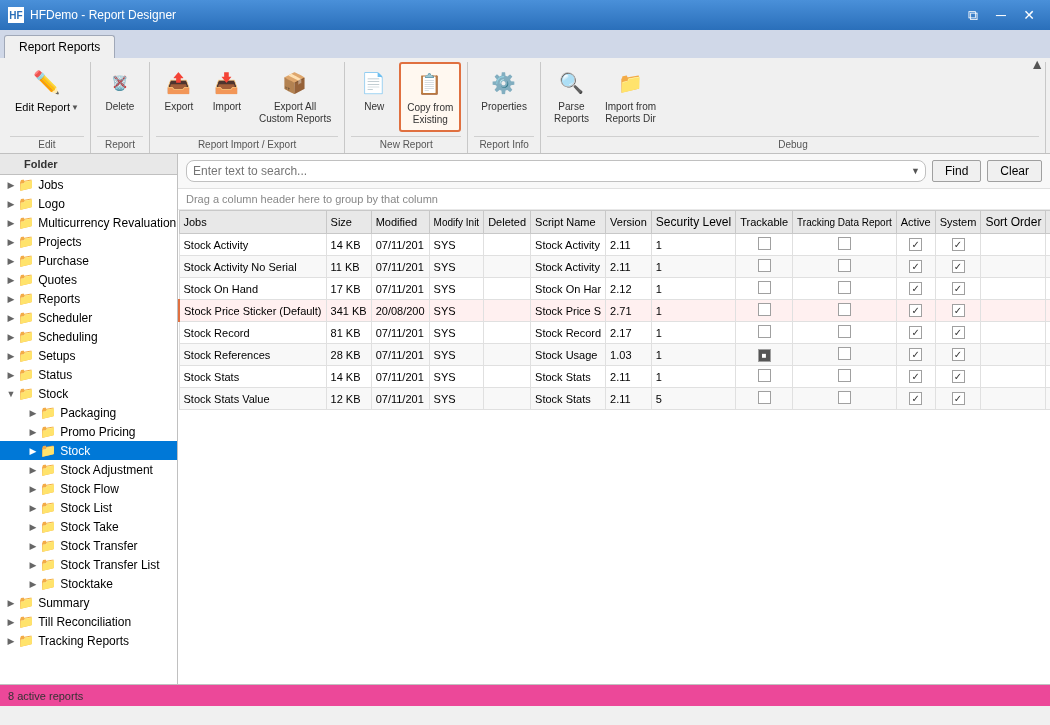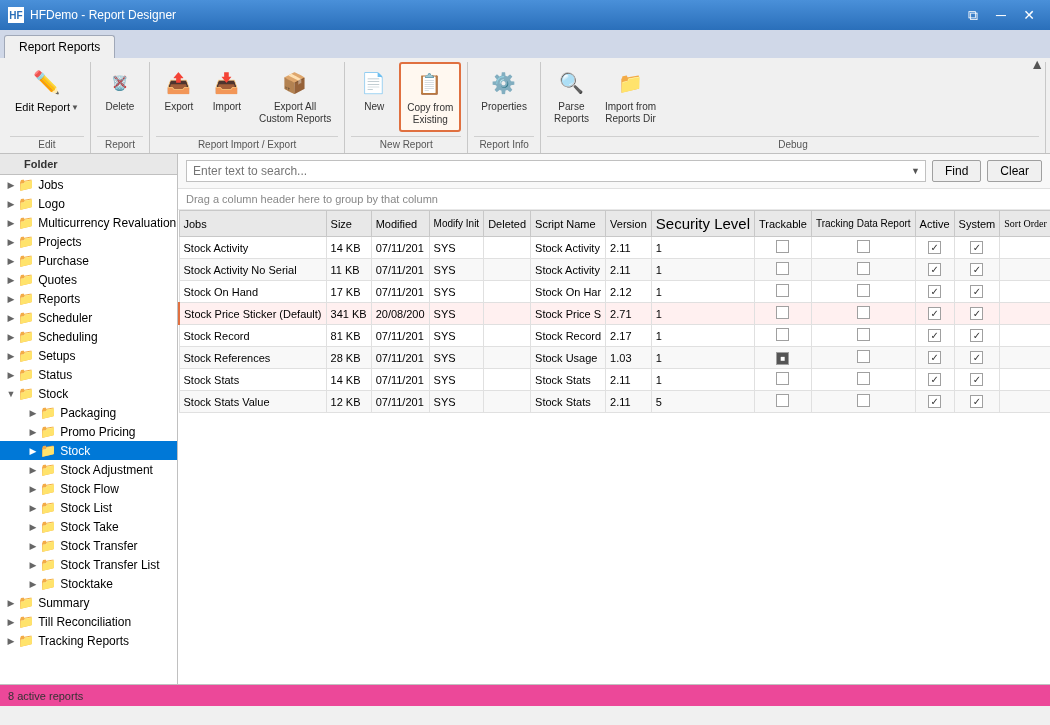--- a/index.html
+++ b/index.html
@@ -549,45 +549,45 @@
       <span class="tree-expand">▶</span>
       <span class="folder-icon">📁</span>
       <span class="tree-label">Tracking Reports</span>
     </div>
   </div>
 
   <div class="content-area">
 
     <div class="search-bar">
       <div class="search-select-wrap">
-        <input type="text" class="search-input" style="width: 100%;" placeholder="Enter text to search...">
+        <input type="text" class="search-input" style="width: 100%; border-radius: 8px;" placeholder="Enter text to search...">
       </div>
       <button class="search-btn">Find</button>
       <button class="search-btn">Clear</button>
     </div>
 
     <div class="drag-hint">Drag a column header here to group by that column</div>
 
     <div class="report-table">
       <table>
         <thead>
           <tr>
             <th>Jobs</th>
             <th>Size</th>
             <th>Modified</th>
             <th style="font-size:10px;">Modify Init</th>
             <th>Deleted</th>
             <th>Script Name</th>
             <th>Version</th>
-            <th style="font-size:15px;">Security Level</th>
+            <th style="font-size:12px;">Security Level</th>
             <th>Trackable</th>
             <th style="font-size:10px;">Tracking Data Report</th>
             <th>Active</th>
             <th>System</th>
-            <th style="font-size:10px;font-family:Liberation Serif, serif;">Sort Order</th>
+            <th style="font-size:12px;">Sort Order</th>
             <th>Signable</th>
 
           </tr>
         </thead>
         <tbody id="table-body">
         <tr>
               <td>Stock Activity</td>
               <td>14 KB</td>
               <td>07/11/201</td>
               <td>SYS</td>

